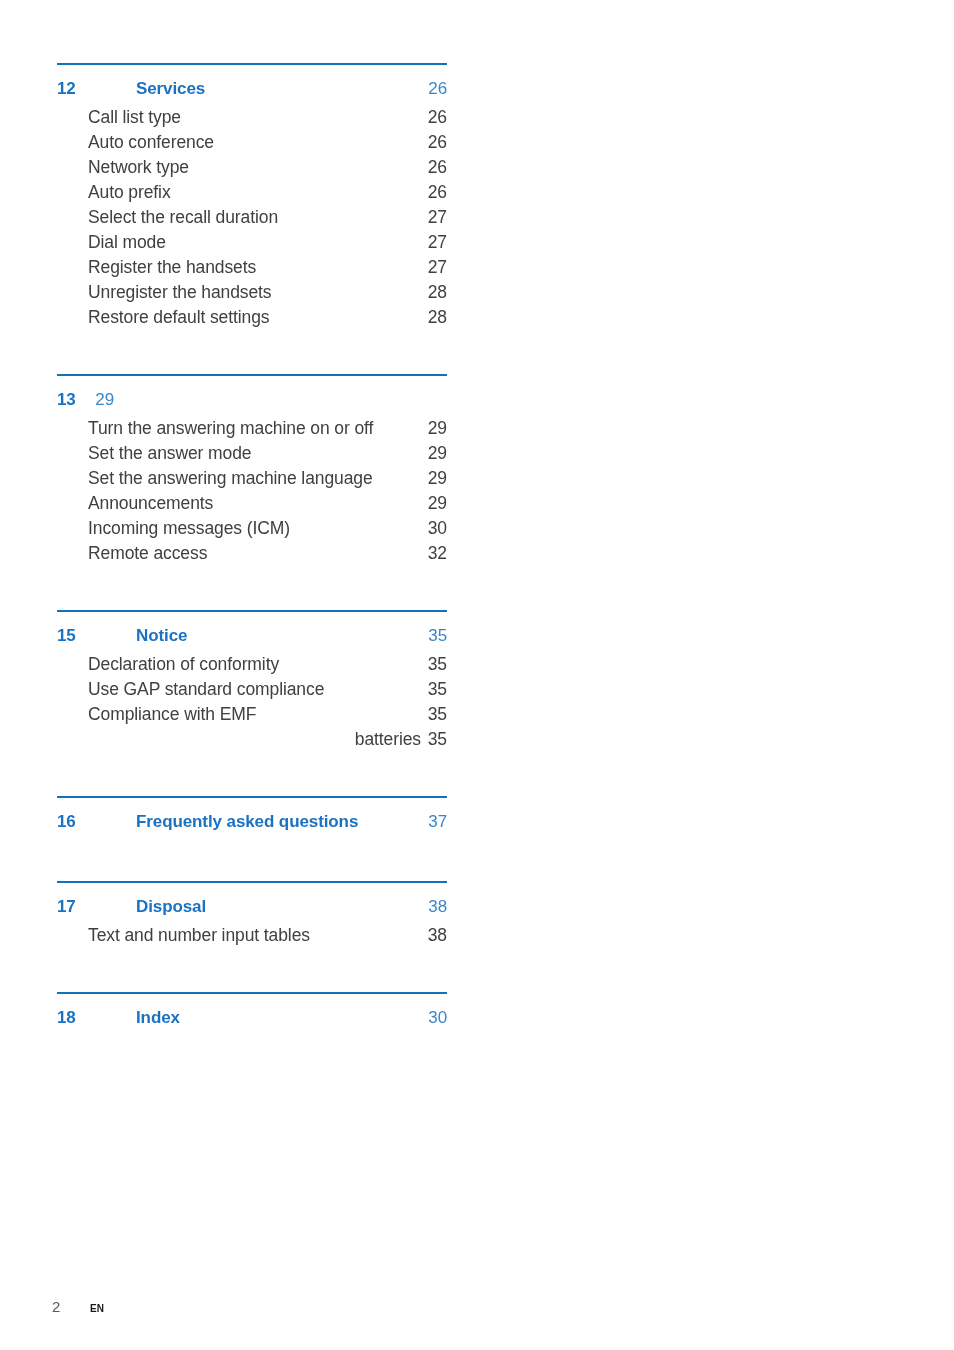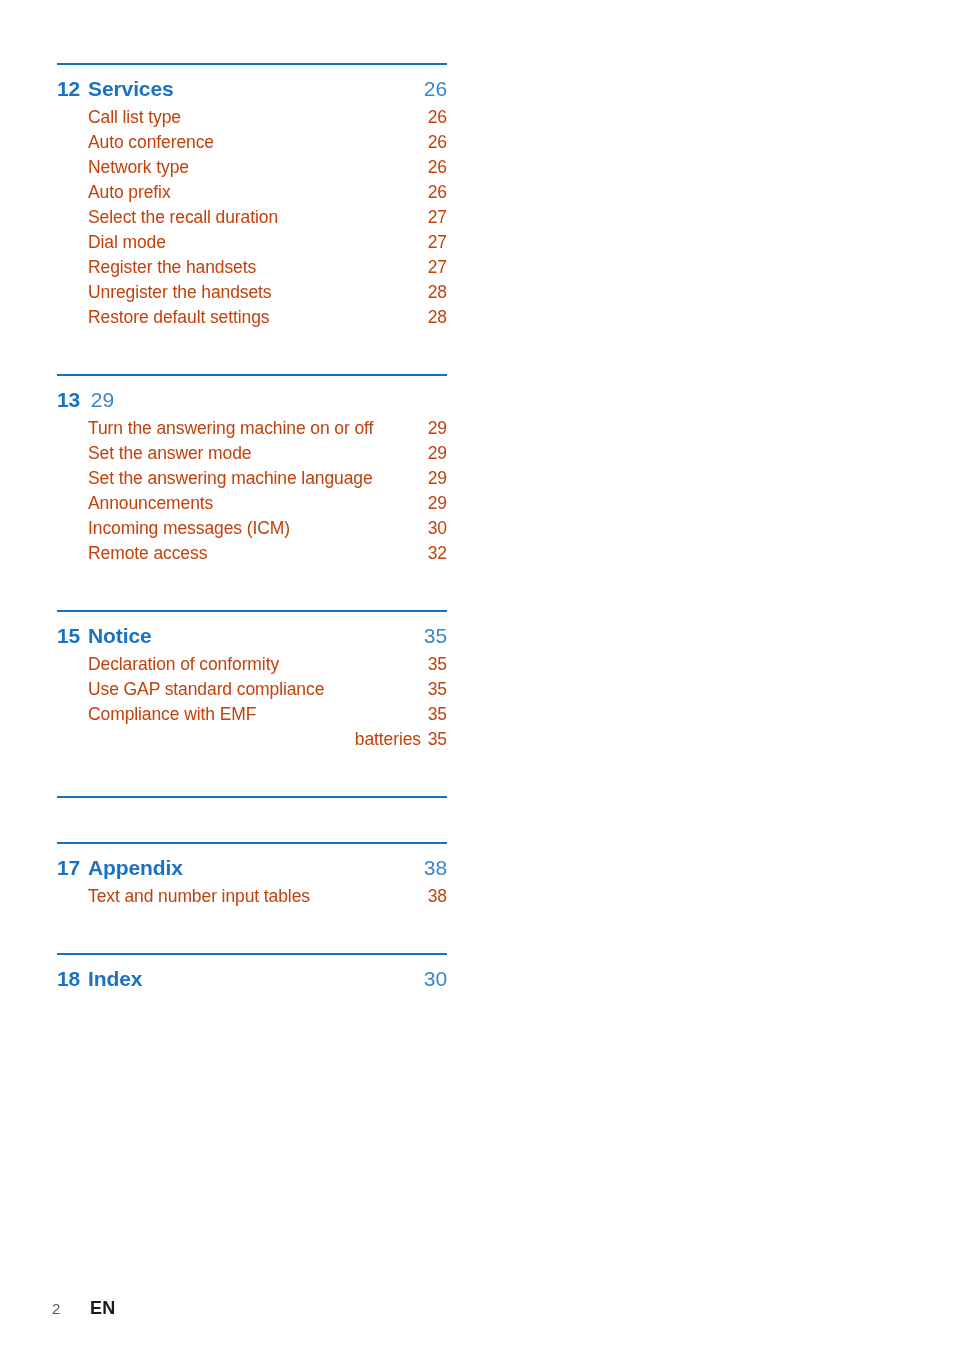--- a/index.html
+++ b/index.html
@@ -34,50 +34,51 @@
     width: 100%;
     margin: 0 0 9px 0;
   }
 
   
   .head-row {
     display: flex;
     align-items: baseline;
     width: 100%;
     color: #1a72c4;
-    font-size: 21px;
+    font-size: 17px;
     line-height: 30px;
     letter-spacing: -0.1px;
   }
   .head-num {
     width: 31px;
     flex: 0 0 31px;
     font-weight: bold;
   }
   .head-title {
     flex: 1 1 auto;
     font-weight: bold;
+    margin-left: 48px;
   }
   .head-page {
     flex: 0 0 auto;
     text-align: right;
     font-weight: normal;
     color: #3a86c8;
     min-width: 26px;
   }
 
   
   .sub-list {
     margin-top: 1px;
   }
   .sub-row {
     display: flex;
     align-items: baseline;
     width: 100%;
-    color: #c2410c;
+    color: #404040;
     font-size: 17.5px;
     line-height: 25px;
     letter-spacing: -0.1px;
   }
   .sub-label {
     padding-left: 31px;
     flex: 1 1 auto;
   }
   .sub-label.cont {
     padding-left: 47px;
@@ -99,21 +100,21 @@
     align-items: baseline;
   }
   #footer .pg {
     color: #5a5a5a;
     font-size: 15px;
     width: 38px;
     display: inline-block;
   }
   #footer .lang {
     color: #1a1a1a;
-    font-size: 18px;
+    font-size: 10px;
     font-weight: bold;
     letter-spacing: 0.2px;
   }
 </style>
 </head>
 <body>
 
 <div id="toc">
     <div class="section">
       <div class="rule"></div>
@@ -215,26 +216,31 @@
           <span class="sub-page">35</span>
         </div>
         <div class="sub-row">
           <span class="sub-label cont">batteries</span>
           <span class="sub-page">35</span>
         </div>
       </div>
     </div>
     <div class="section">
       <div class="rule"></div>
+      <div class="head-row">
+        <span class="head-num">16</span>
+        <span class="head-title">Frequently asked questions</span>
+        <span class="head-page">37</span>
+      </div>
     </div>
     <div class="section">
       <div class="rule"></div>
       <div class="head-row">
         <span class="head-num">17</span>
-        <span class="head-title">Appendix</span>
+        <span class="head-title">Disposal</span>
         <span class="head-page">38</span>
       </div>
       <div class="sub-list">
         <div class="sub-row">
           <span class="sub-label">Text and number input tables</span>
           <span class="sub-page">38</span>
         </div>
       </div>
     </div>
     <div class="section">

